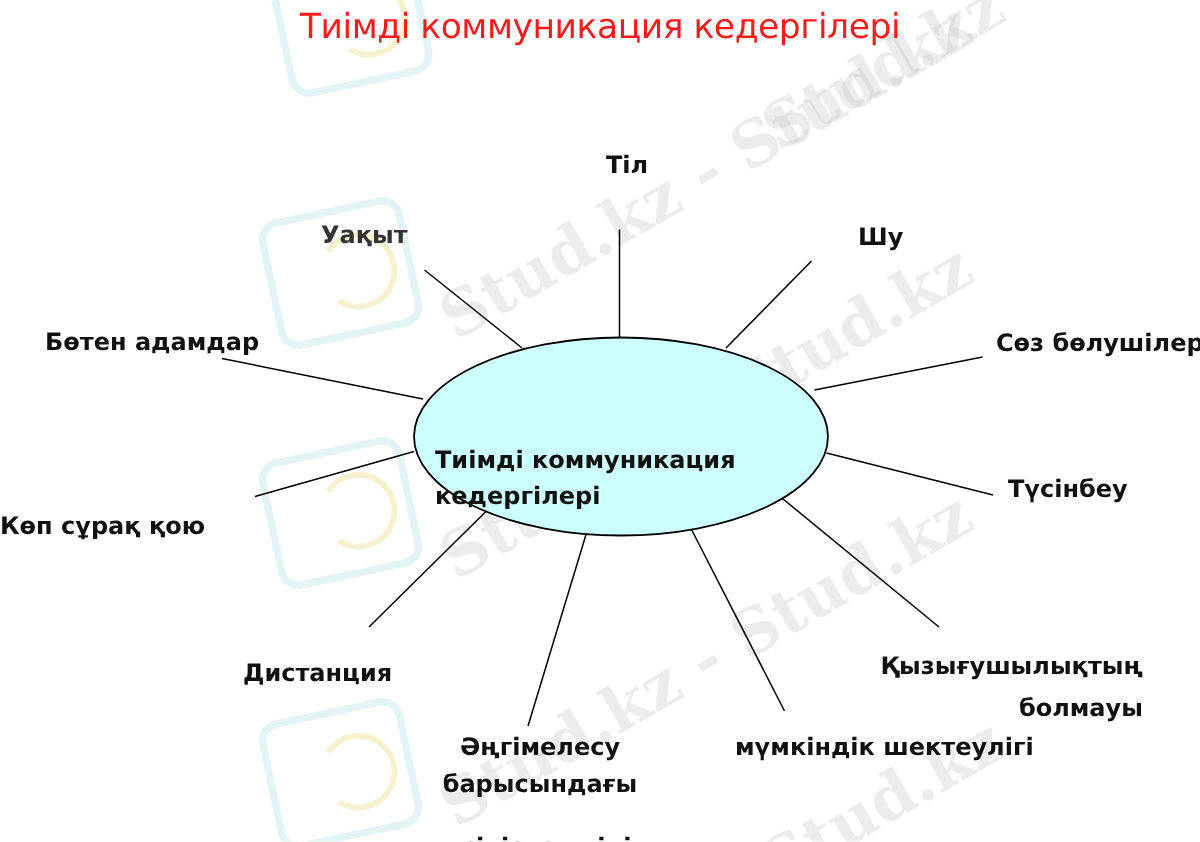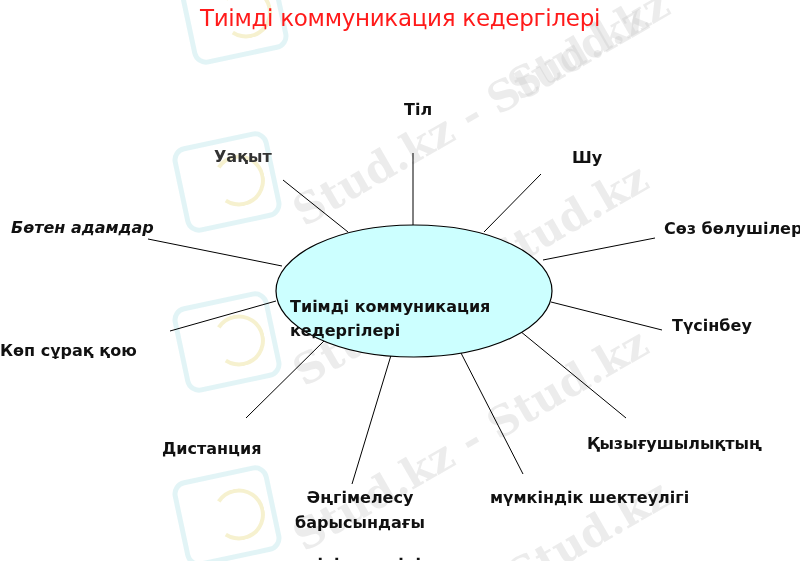--- a/index.html
+++ b/index.html
@@ -63,23 +63,24 @@
   <div>Тиімді коммуникация</div>
   <div>кедергілері</div>
 </div>
 
 <div class="label" style="left:404px;top:98px;">Тіл</div>
 <div class="label" style="left:536px;top:146px;margin-left:36px;">Шу</div>
 <div class="label" style="left:664px;top:217px;">Сөз бөлушілер</div>
 <div class="label" style="left:672px;top:314px;">Түсінбеу</div>
 <div class="label" style="left:587px;top:432px;text-align:right;">
   <div>Қызығушылықтың</div>
+  <div style="margin-top:4px;">болмауы</div>
 </div>
 <div class="label" style="left:490px;top:486px;">мүмкіндік шектеулігі</div>
 <div class="label" style="left:285px;top:486px;text-align:center;width:150px;">
   <div>Әңгімелесу</div>
   <div style="margin-top:1px;text-align:center;">барысындағы</div>
   <div style="margin-top:18px;">түсініспеушілік</div>
 </div>
 <div class="label" style="left:162px;top:437px;">Дистанция</div>
 <div class="label" style="left:0px;top:339px;">Көп сұрақ қою</div>
-<div class="label" style="left:11px;top:216px;font-style:italic;">Бөтен адамдар</div>
+<div class="label" style="left:30px;top:216px;">Бөтен адамдар</div>
 <div class="label" style="left:214px;top:145px;color:#333;">Уақыт</div>
 
 </body></html>

